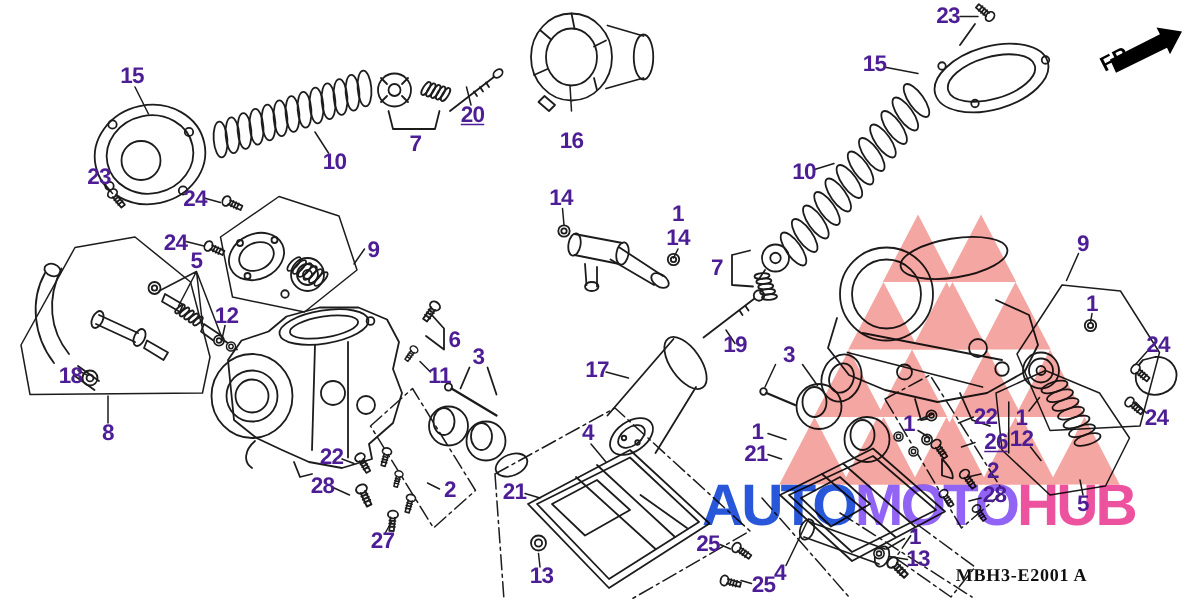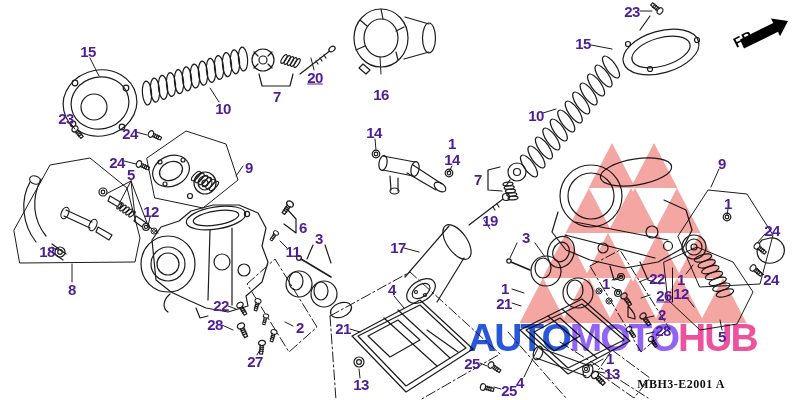--- a/index.html
+++ b/index.html
@@ -401,21 +401,21 @@
       <div class="part-label" style="left: 319px; top: 238px;">3</div>
       <div class="part-label" style="left: 293px; top: 251px; text-align: center;">11</div>
       <div class="part-label" style="left: 221px; top: 305px;">22</div>
       <div class="part-label" style="left: 215px; top: 324px;">28</div>
       <div class="part-label" style="left: 300px; top: 327px;">2</div>
       <div class="part-label" style="left: 255px; top: 361px;">27</div>
       <div class="part-label" style="left: 343px; top: 328px;">21</div>
       <div class="part-label" style="left: 361px; top: 384px;">13</div>
       <div class="part-label" style="left: 392px; top: 289px;">4</div>
       <div class="part-label" style="left: 398px; top: 247px;">17</div>
-      <div class="part-label" style="left: 490px; top: 220px;">19</div>
+      <div class="part-label" style="left: 490px; top: 230px;">19</div>
       <div class="part-label" style="left: 374px; top: 132px;">14</div>
       <div class="part-label" style="left: 452px; top: 143px;">1</div>
       <div class="part-label" style="left: 452px; top: 159px;">14</div>
       <div class="part-label" style="left: 478px; top: 179px;">7</div>
       <div class="part-label" style="left: 472px; top: 363px;">25</div>
       <div class="part-label" style="left: 509px; top: 390px;">25</div>
       <div class="part-label" style="left: 505px; top: 288px;">1</div>
       <div class="part-label" style="left: 504px; top: 303px;">21</div>
       <div class="part-label" style="left: 632px; top: 11px;">23</div>
       <div class="part-label" style="left: 583px; top: 43px;">15</div>

